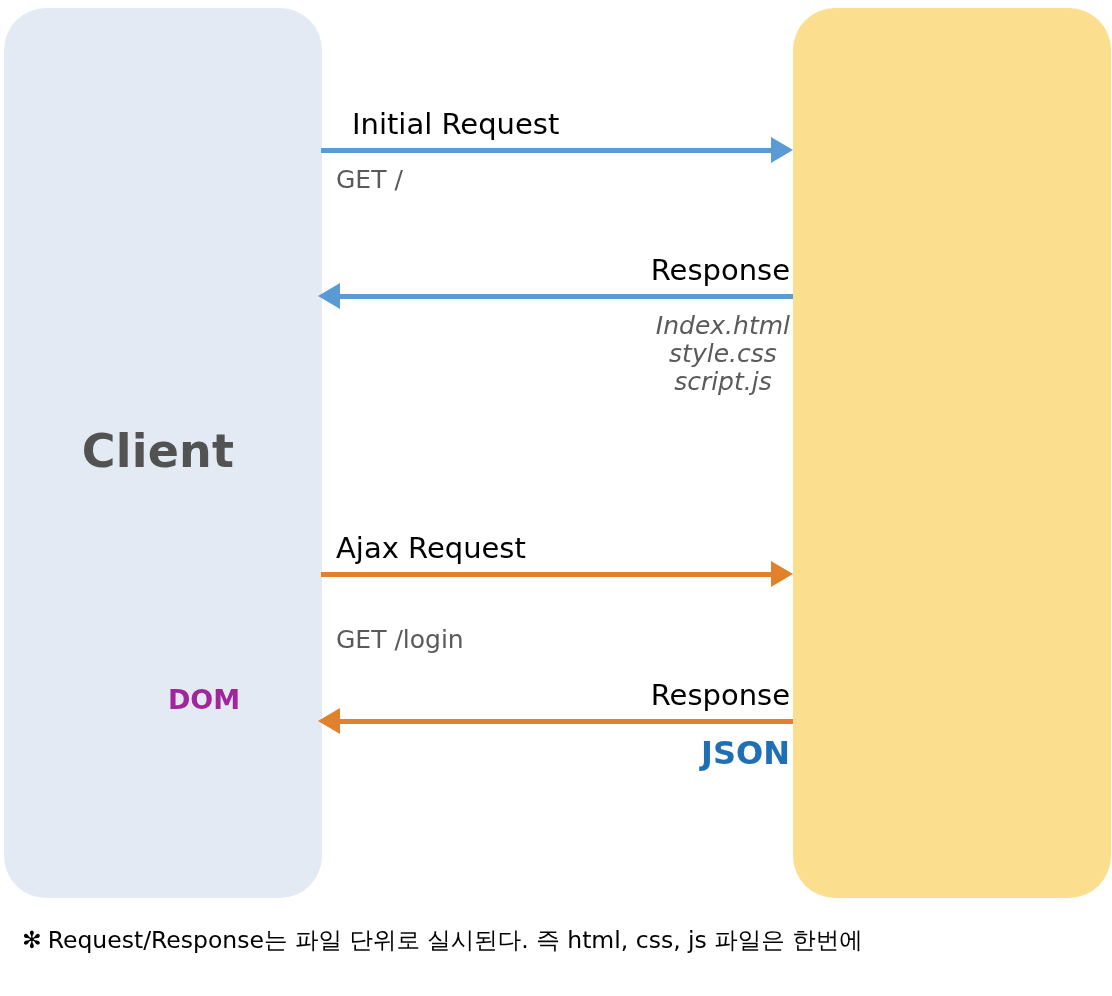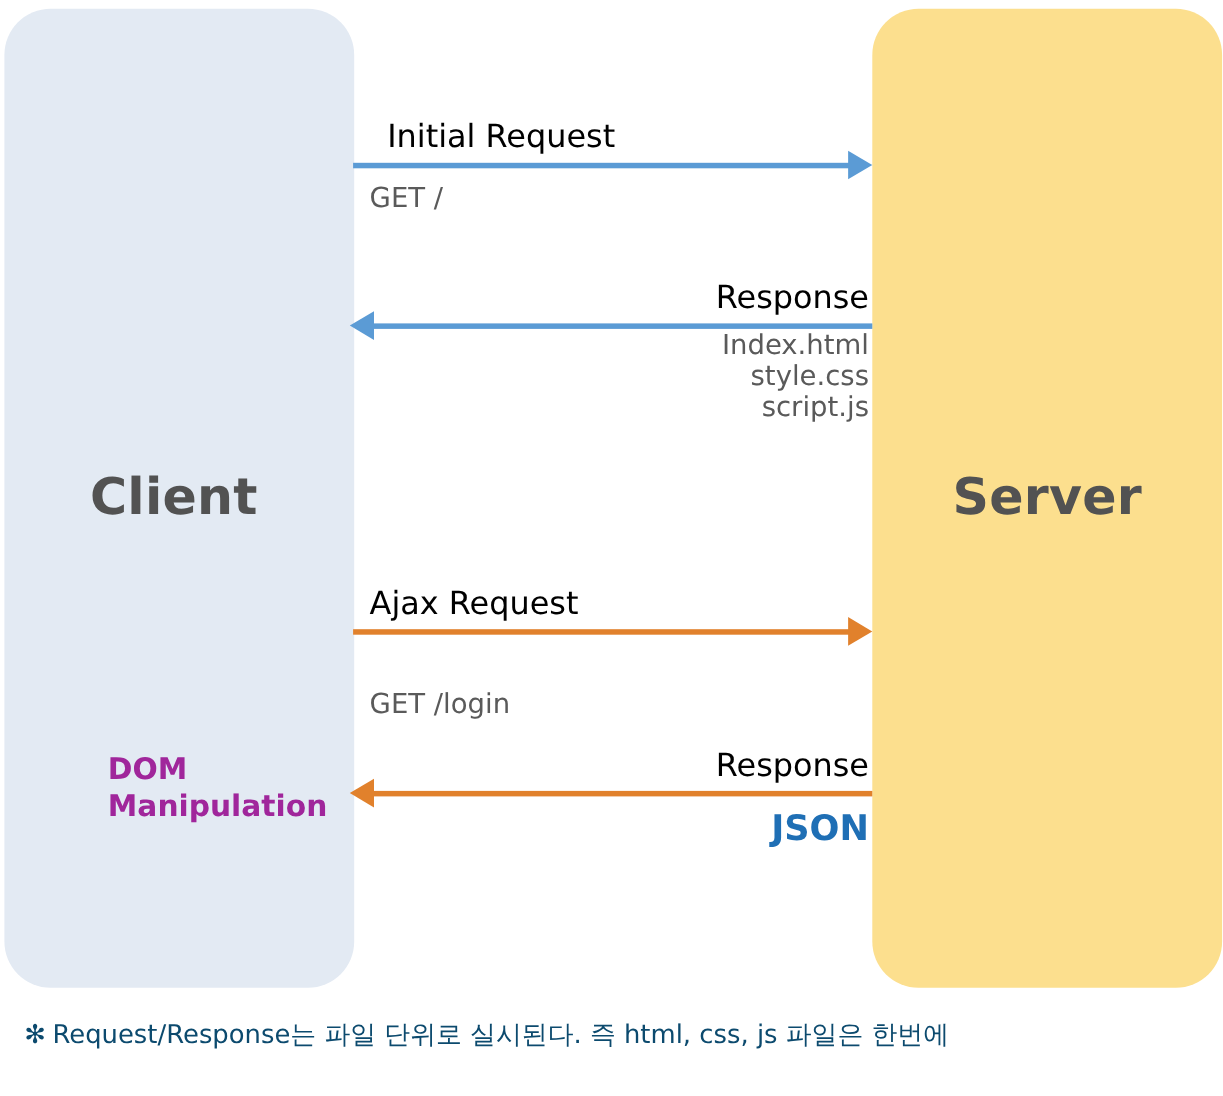--- a/index.html
+++ b/index.html
@@ -118,21 +118,21 @@
   #row-initial-request .shaft { left: 321px; width: 452px; top: 0; }
   #row-initial-request .head  { left: 771px; top: -11px; }
   #row-initial-request .title { left: 352px; top: -38px; }
   #row-initial-request .sub   { left: 336px; top: 18px; }
 
   
   #row-initial-response { left: 0; top: 294px; width: 1112px; }
   #row-initial-response .shaft { left: 340px; width: 453px; top: 0; }
   #row-initial-response .head  { left: 318px; top: -11px; }
   #row-initial-response .title { right: 322px; top: -38px; text-align: right; }
-  #row-initial-response .sub   { right: 322px; top: 6px; text-align: right; }
+  #row-initial-response .sub   { right: 322px; top: 18px; text-align: center; font-style: italic; }
 
   
   #row-ajax-request { left: 0; top: 572px; width: 1112px; }
   #row-ajax-request .shaft { left: 321px; width: 452px; top: 0; }
   #row-ajax-request .head  { left: 771px; top: -11px; }
   #row-ajax-request .title { left: 336px; top: -38px; }
   #row-ajax-request .sub   { left: 336px; top: 18px; margin-top: 36px; }
 
   
   #row-ajax-response { left: 0; top: 719px; width: 1112px; }
@@ -140,50 +140,49 @@
   #row-ajax-response .head  { left: 318px; top: -11px; }
   #row-ajax-response .title { right: 322px; top: -38px; text-align: right; }
   #row-ajax-response .sub   { right: 322px; top: 17px; text-align: right; }
 
   
   #dom-manipulation {
     position: absolute;
     left: 98px;
     top: 683px;
     width: 212px;
-    text-align: left;
+    text-align: center;
     font-size: 27px;
     font-weight: bold;
     color: #a0269b;
     line-height: 1.25;
   }
 
   
   #footnote {
     position: absolute;
     left: 22px;
     top: 923px;
     width: 1070px;
     font-size: 23.5px;
-    color: #0c4a6e;
+    color: #000000;
     line-height: 1.45;
   }
   #footnote .star { margin-right: 6px; }
   #footnote .line2 { display: block; padding-left: 30px; }
 </style>
 </head>
 <body>
 
 <div id="diagram">
 
   <div class="lane" id="client-lane"></div>
   <div class="lane-label" id="client-label" style="left:4px; width:308px;">Client</div>
 
   <div class="lane" id="server-lane"></div>
-  <div class="lane-label" id="server-label" style="left:793px; width:318px;">Server</div>
 
   <div class="msg" id="row-initial-request">
     <div class="title">Initial Request</div>
     <div class="shaft blue"></div>
     <div class="head right blue"></div>
     <div class="sub">GET /</div>
   </div>
 
   <div class="msg" id="row-initial-response">
     <div class="title">Response</div>
@@ -205,20 +204,19 @@
 
   <div class="msg" id="row-ajax-response">
     <div class="title">Response</div>
     <div class="shaft orange"></div>
     <div class="head left orange"></div>
     <div class="sub blue">JSON</div>
   </div>
 
   <div id="dom-manipulation">
     <div>DOM</div>
-    <div>Manipulation</div>
   </div>
 
   <div id="footnote">
     <span class="star">✻</span><span>Request/Response는 파일 단위로 실시된다. 즉 html, css, js 파일은 한번에</span>
   </div>
 
 </div>
 
 </body></html>

